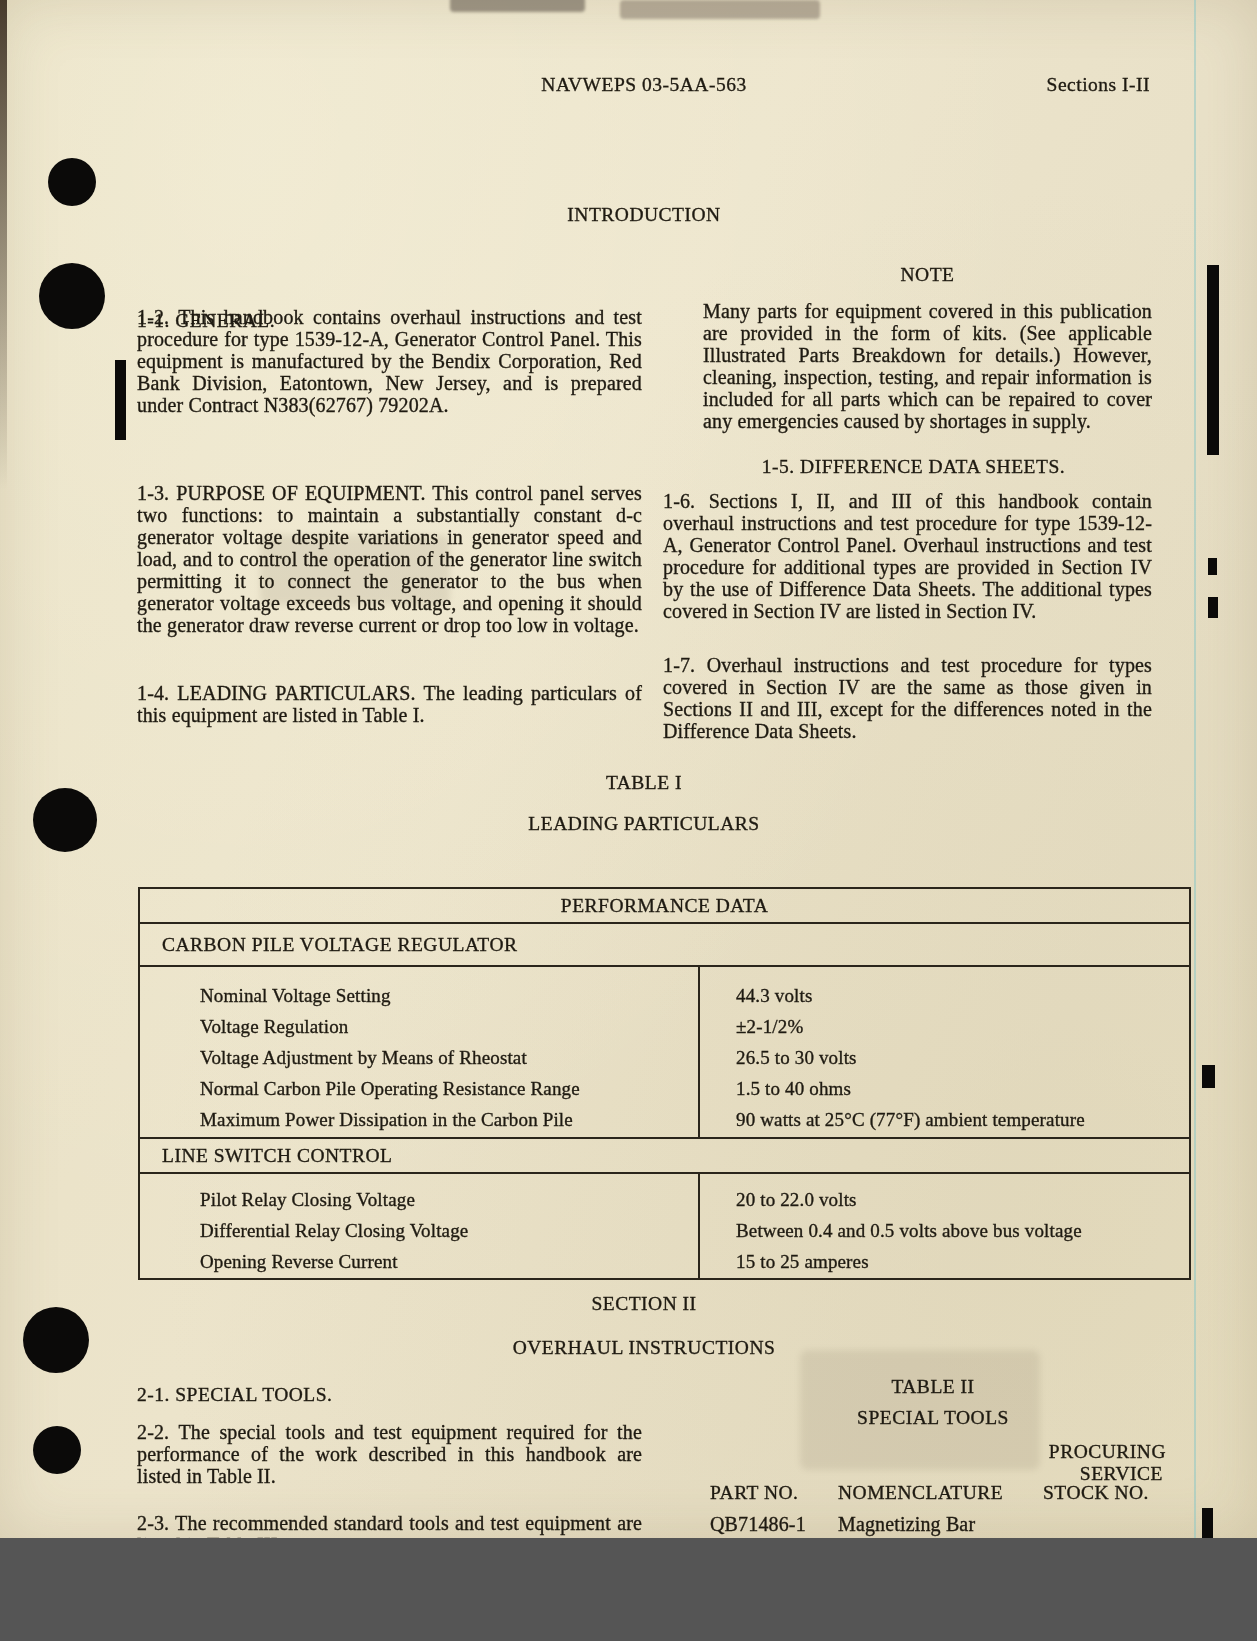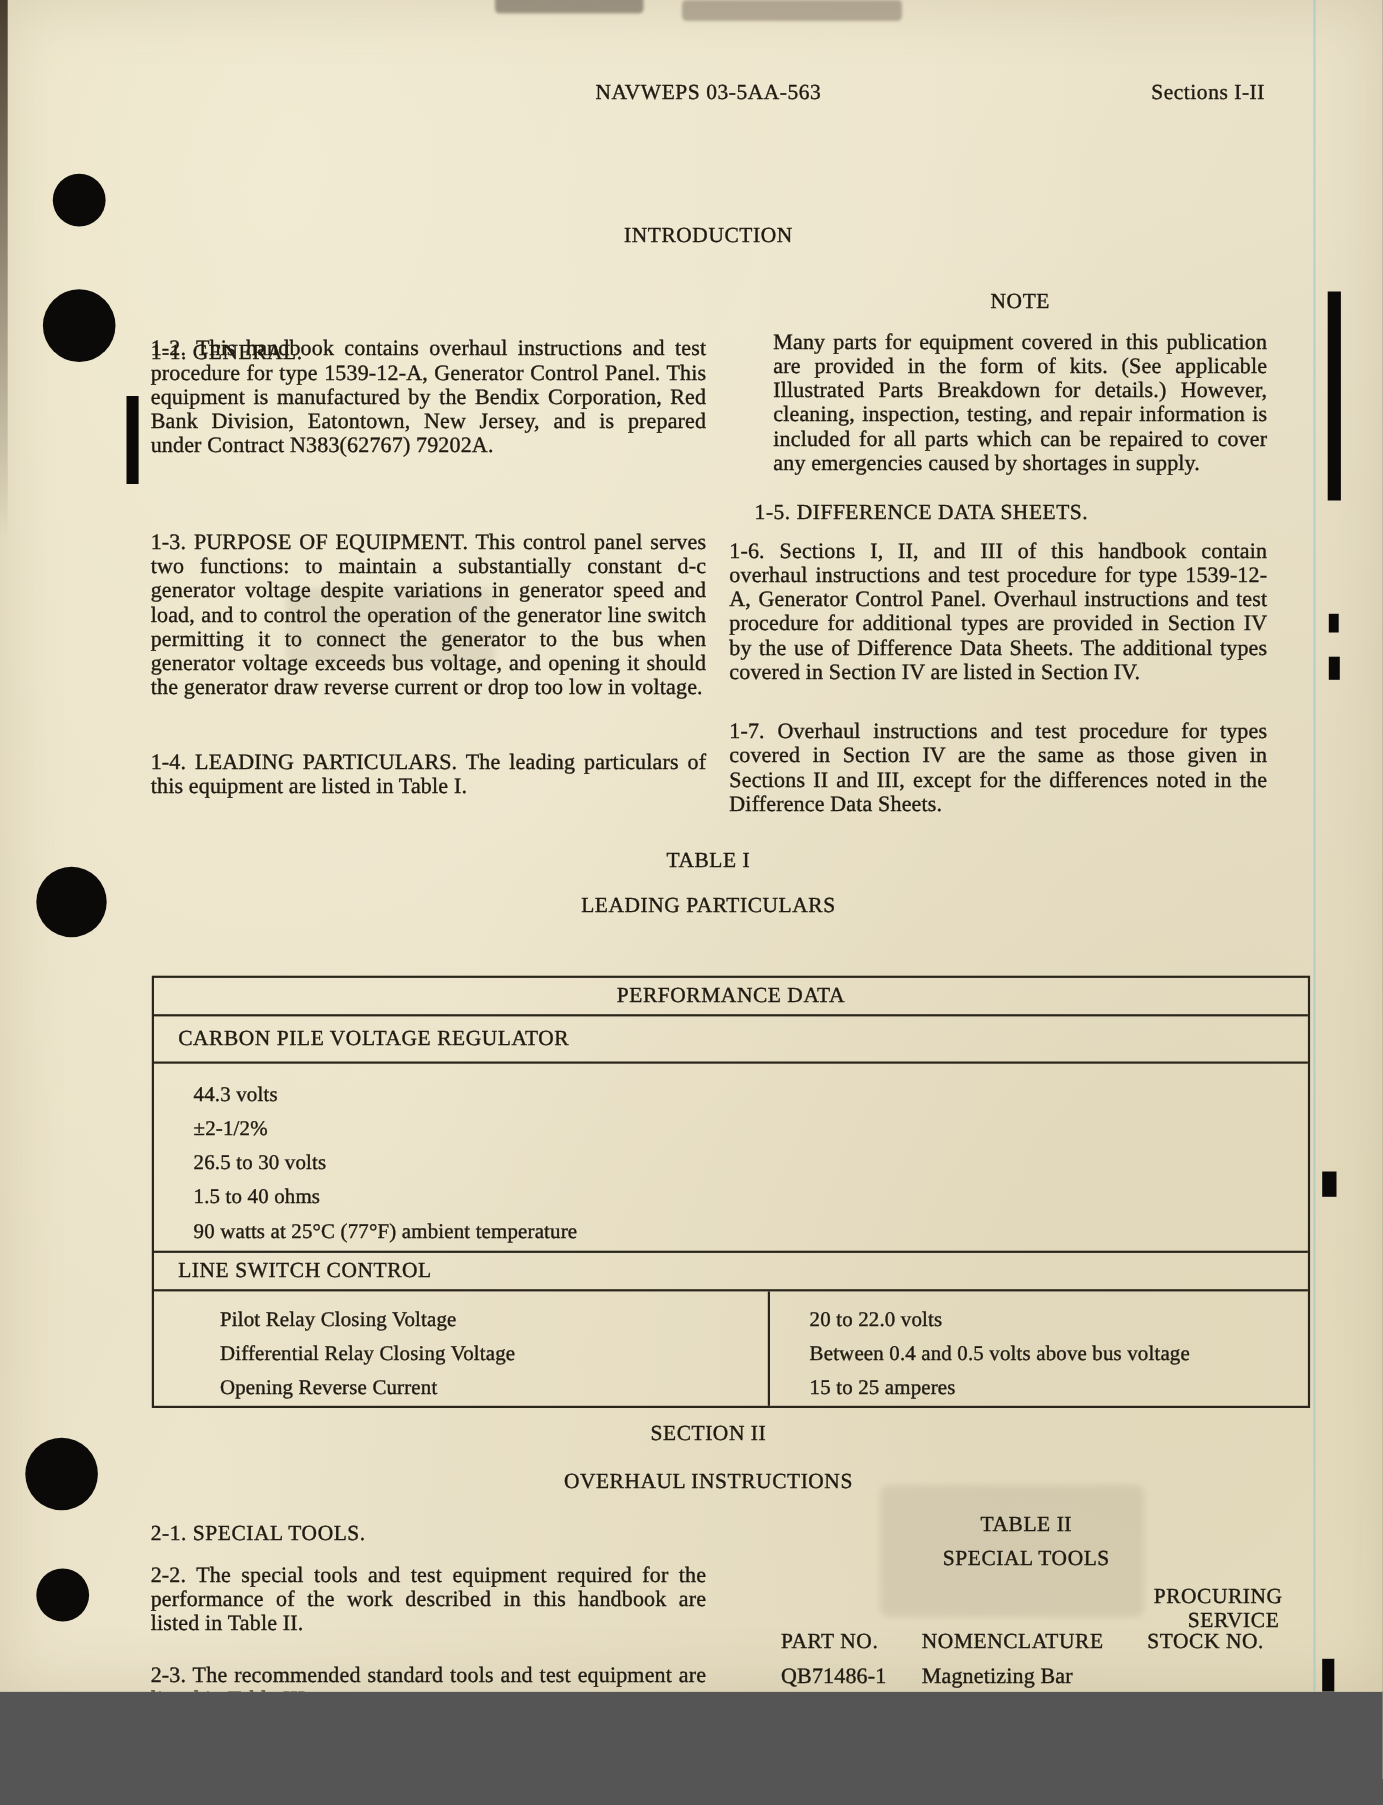--- a/index.html
+++ b/index.html
@@ -79,31 +79,38 @@
 
   <div class="abs txt head ctr" style="left:137px;top:204px;width:1014px;">INTRODUCTION</div>
 
   <div class="abs txt head" style="left:137px;top:264px;width:505px;margin-top:46px;">1-1. GENERAL.</div>
   <div class="abs txt just" style="left:137px;top:306px;width:505px;">1-2. This handbook contains overhaul instructions and test procedure for type 1539-12-A, Generator Control Panel. This equipment is manufactured by the Bendix Corporation, Red Bank Division, Eatontown, New Jersey, and is prepared under Contract N383(62767) 79202A.</div>
   <div class="abs txt just" style="left:137px;top:482px;width:505px;">1-3. PURPOSE OF EQUIPMENT. This control panel serves two functions: to maintain a substantially constant d-c generator voltage despite variations in generator speed and load, and to control the operation of the generator line switch permitting it to connect the generator to the bus when generator voltage exceeds bus voltage, and opening it should the generator draw reverse current or drop too low in voltage.</div>
   <div class="abs txt just" style="left:137px;top:682px;width:505px;">1-4. LEADING PARTICULARS. The leading particulars of this equipment are listed in Table I.</div>
 
   <div class="abs txt just" style="left:703px;top:300px;width:449px;">Many parts for equipment covered in this publication are provided in the form of kits. (See applicable Illustrated Parts Breakdown for details.) However, cleaning, inspection, testing, and repair information is included for all parts which can be repaired to cover any emergencies caused by shortages in supply.</div>
   <div class="abs txt head ctr" style="left:703px;top:264px;width:449px;">NOTE</div>
-  <div class="abs txt head" style="left:686px;top:456px;width:489px;">1-5. DIFFERENCE DATA SHEETS.</div>
+  <div class="abs txt head" style="left:669px;top:456px;width:489px;text-align:center;">1-5. DIFFERENCE DATA SHEETS.</div>
   <div class="abs txt just" style="left:663px;top:490px;width:489px;">1-6. Sections I, II, and III of this handbook contain overhaul instructions and test procedure for type 1539-12-A, Generator Control Panel. Overhaul instructions and test procedure for additional types are provided in Section IV by the use of Difference Data Sheets. The additional types covered in Section IV are listed in Section IV.</div>
   <div class="abs txt just" style="left:663px;top:654px;width:489px;">1-7. Overhaul instructions and test procedure for types covered in Section IV are the same as those given in Sections II and III, except for the differences noted in the Difference Data Sheets.</div>
 
   <div class="abs txt head ctr" style="left:137px;top:772px;width:1014px;">TABLE I</div>
   <div class="abs txt head ctr" style="left:137px;top:813px;width:1014px;">LEADING PARTICULARS</div>
 
   <div class="abs tbl">
     <div class="tbl-row tbl-perf txt head">PERFORMANCE DATA</div>
     <div class="tbl-row tbl-sec txt head">CARBON PILE VOLTAGE REGULATOR</div>
     <div class="tbl-data d1">
+      <div class="c-label cell">
+        <div class="txt tline">Nominal Voltage Setting</div>
+        <div class="txt tline">Voltage Regulation</div>
+        <div class="txt tline">Voltage Adjustment by Means of Rheostat</div>
+        <div class="txt tline">Normal Carbon Pile Operating Resistance Range</div>
+        <div class="txt tline">Maximum Power Dissipation in the Carbon Pile</div>
+      </div>
       <div class="c-value cell">
         <div class="txt tline">44.3 volts</div>
         <div class="txt tline">±2-1/2%</div>
         <div class="txt tline">26.5 to 30 volts</div>
         <div class="txt tline">1.5 to 40 ohms</div>
         <div class="txt tline">90 watts at 25°C (77°F) ambient temperature</div>
       </div>
     </div>
     <div class="lsc txt head">LINE SWITCH CONTROL</div>
     <div class="tbl-data d2">

